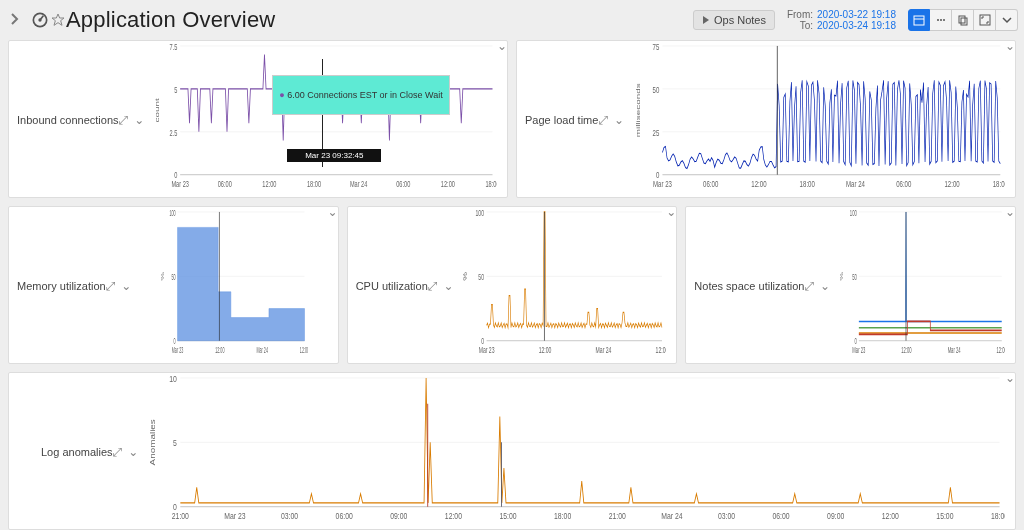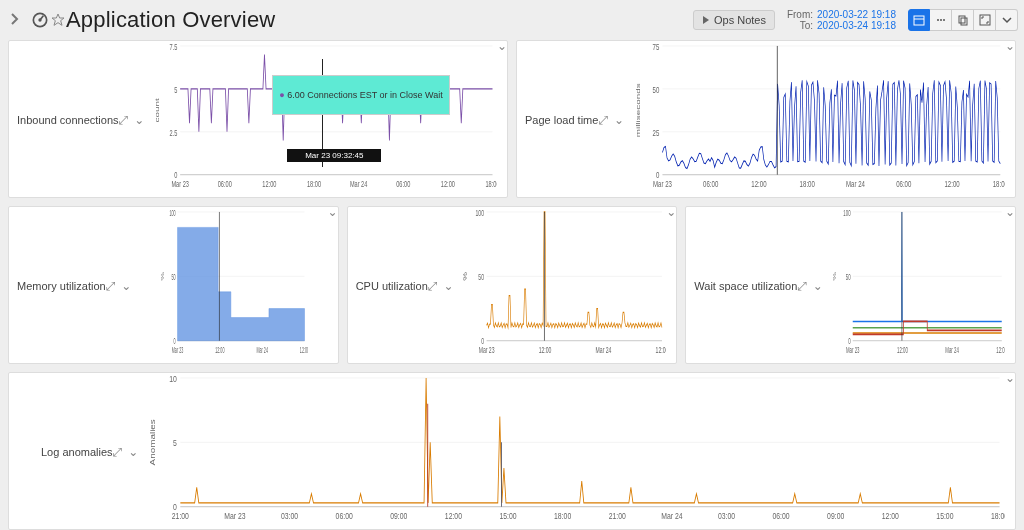--- a/index.html
+++ b/index.html
@@ -262,21 +262,21 @@
           <line x1="130.42000000000002" x2="130.42000000000002" y1="4" y2="108" stroke="#222" stroke-width="0.7"></line>
         </svg>
     </div>
     <div class="panel-foot">
         <span>⌄</span>
       </div>
   </div>
 
   <div class="panel p-disk">
     <div class="panel-head">
-      <span class="panel-title">Wait space utilization</span>
+      <span class="panel-title">Notes space utilization</span>
       <div class="panel-icons">
           <span>⤢</span>
           <span>⌄</span>
         </div>
     </div>
     <div class="panel-body">
       <svg id="svg-disk" width="100%" height="100%" viewBox="0 0 320 126" preserveAspectRatio="none">
           <line x1="40" x2="314" y1="108" y2="108" class="grid-line"></line>
           <text x="36" y="111" text-anchor="end" font-size="8" fill="#666">0</text>
           <line x1="40" x2="314" y1="56" y2="56" class="grid-line"></line>

